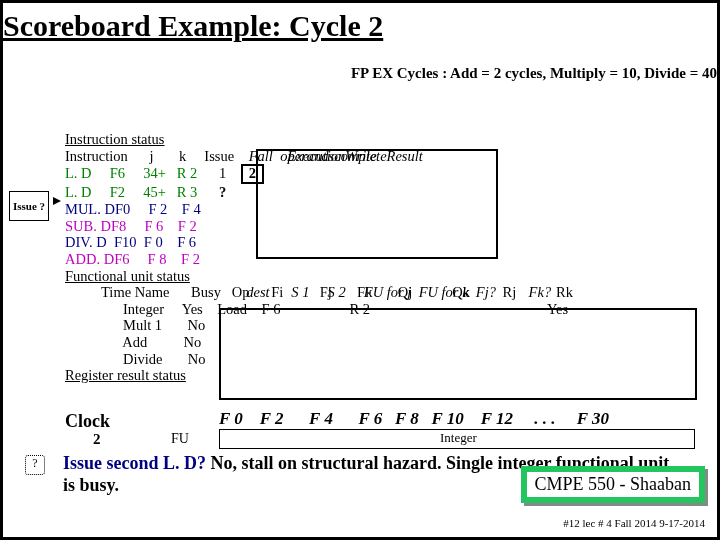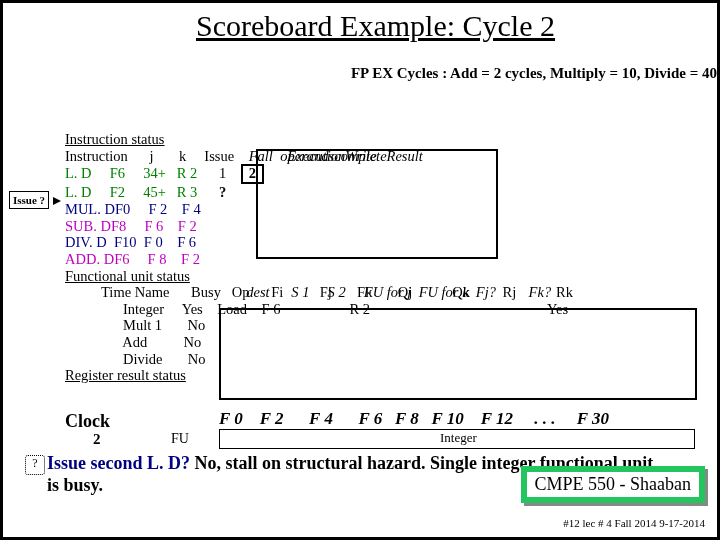--- a/index.html
+++ b/index.html
@@ -10,41 +10,39 @@
   }
   .slide {
     width: 720px;
     height: 540px;
     position: relative;
     box-sizing: border-box;
     border: 3px solid #000;
     background: #fff;
   }
   .title {
-    text-align: center;
     font-size: 30px;
-    font-weight: normal;
+    font-weight: bold;
     margin-top: 6px;
     text-decoration: underline;
-    margin-left: 31px;
   }
   .subtitle {
     text-align: right;
     font-size: 15px;
     font-weight: bold;
     margin-top: 22px;
   }
   .issue-q {
     position: absolute;
     left: 6px;
     top: 188px;
     border: 1px solid #000;
     font-size: 11px;
     font-weight: bold;
-    padding: 2px 3px;
+    padding: 8px 3px;
     background: #fff;
   }
   .arrow-right {
     position: absolute;
     left: 50px;
     top: 194px;
     width: 0; height: 0;
     border-top: 4px solid transparent;
     border-bottom: 4px solid transparent;
     border-left: 8px solid #000;
@@ -121,21 +119,21 @@
     top: 452px;
     width: 18px;
     height: 18px;
     border: 1px dotted #000;
     border-radius: 3px;
     font-size: 12px;
     text-align: center;
   }
   .bottom-text {
     position: absolute;
-    left: 44px;
+    left: 60px;
     top: 450px;
     width: 620px;
     font-size: 18px;
     font-weight: bold;
     line-height: 1.2;
   }
   .course {
     position: absolute;
     right: 12px;
     bottom: 34px;

